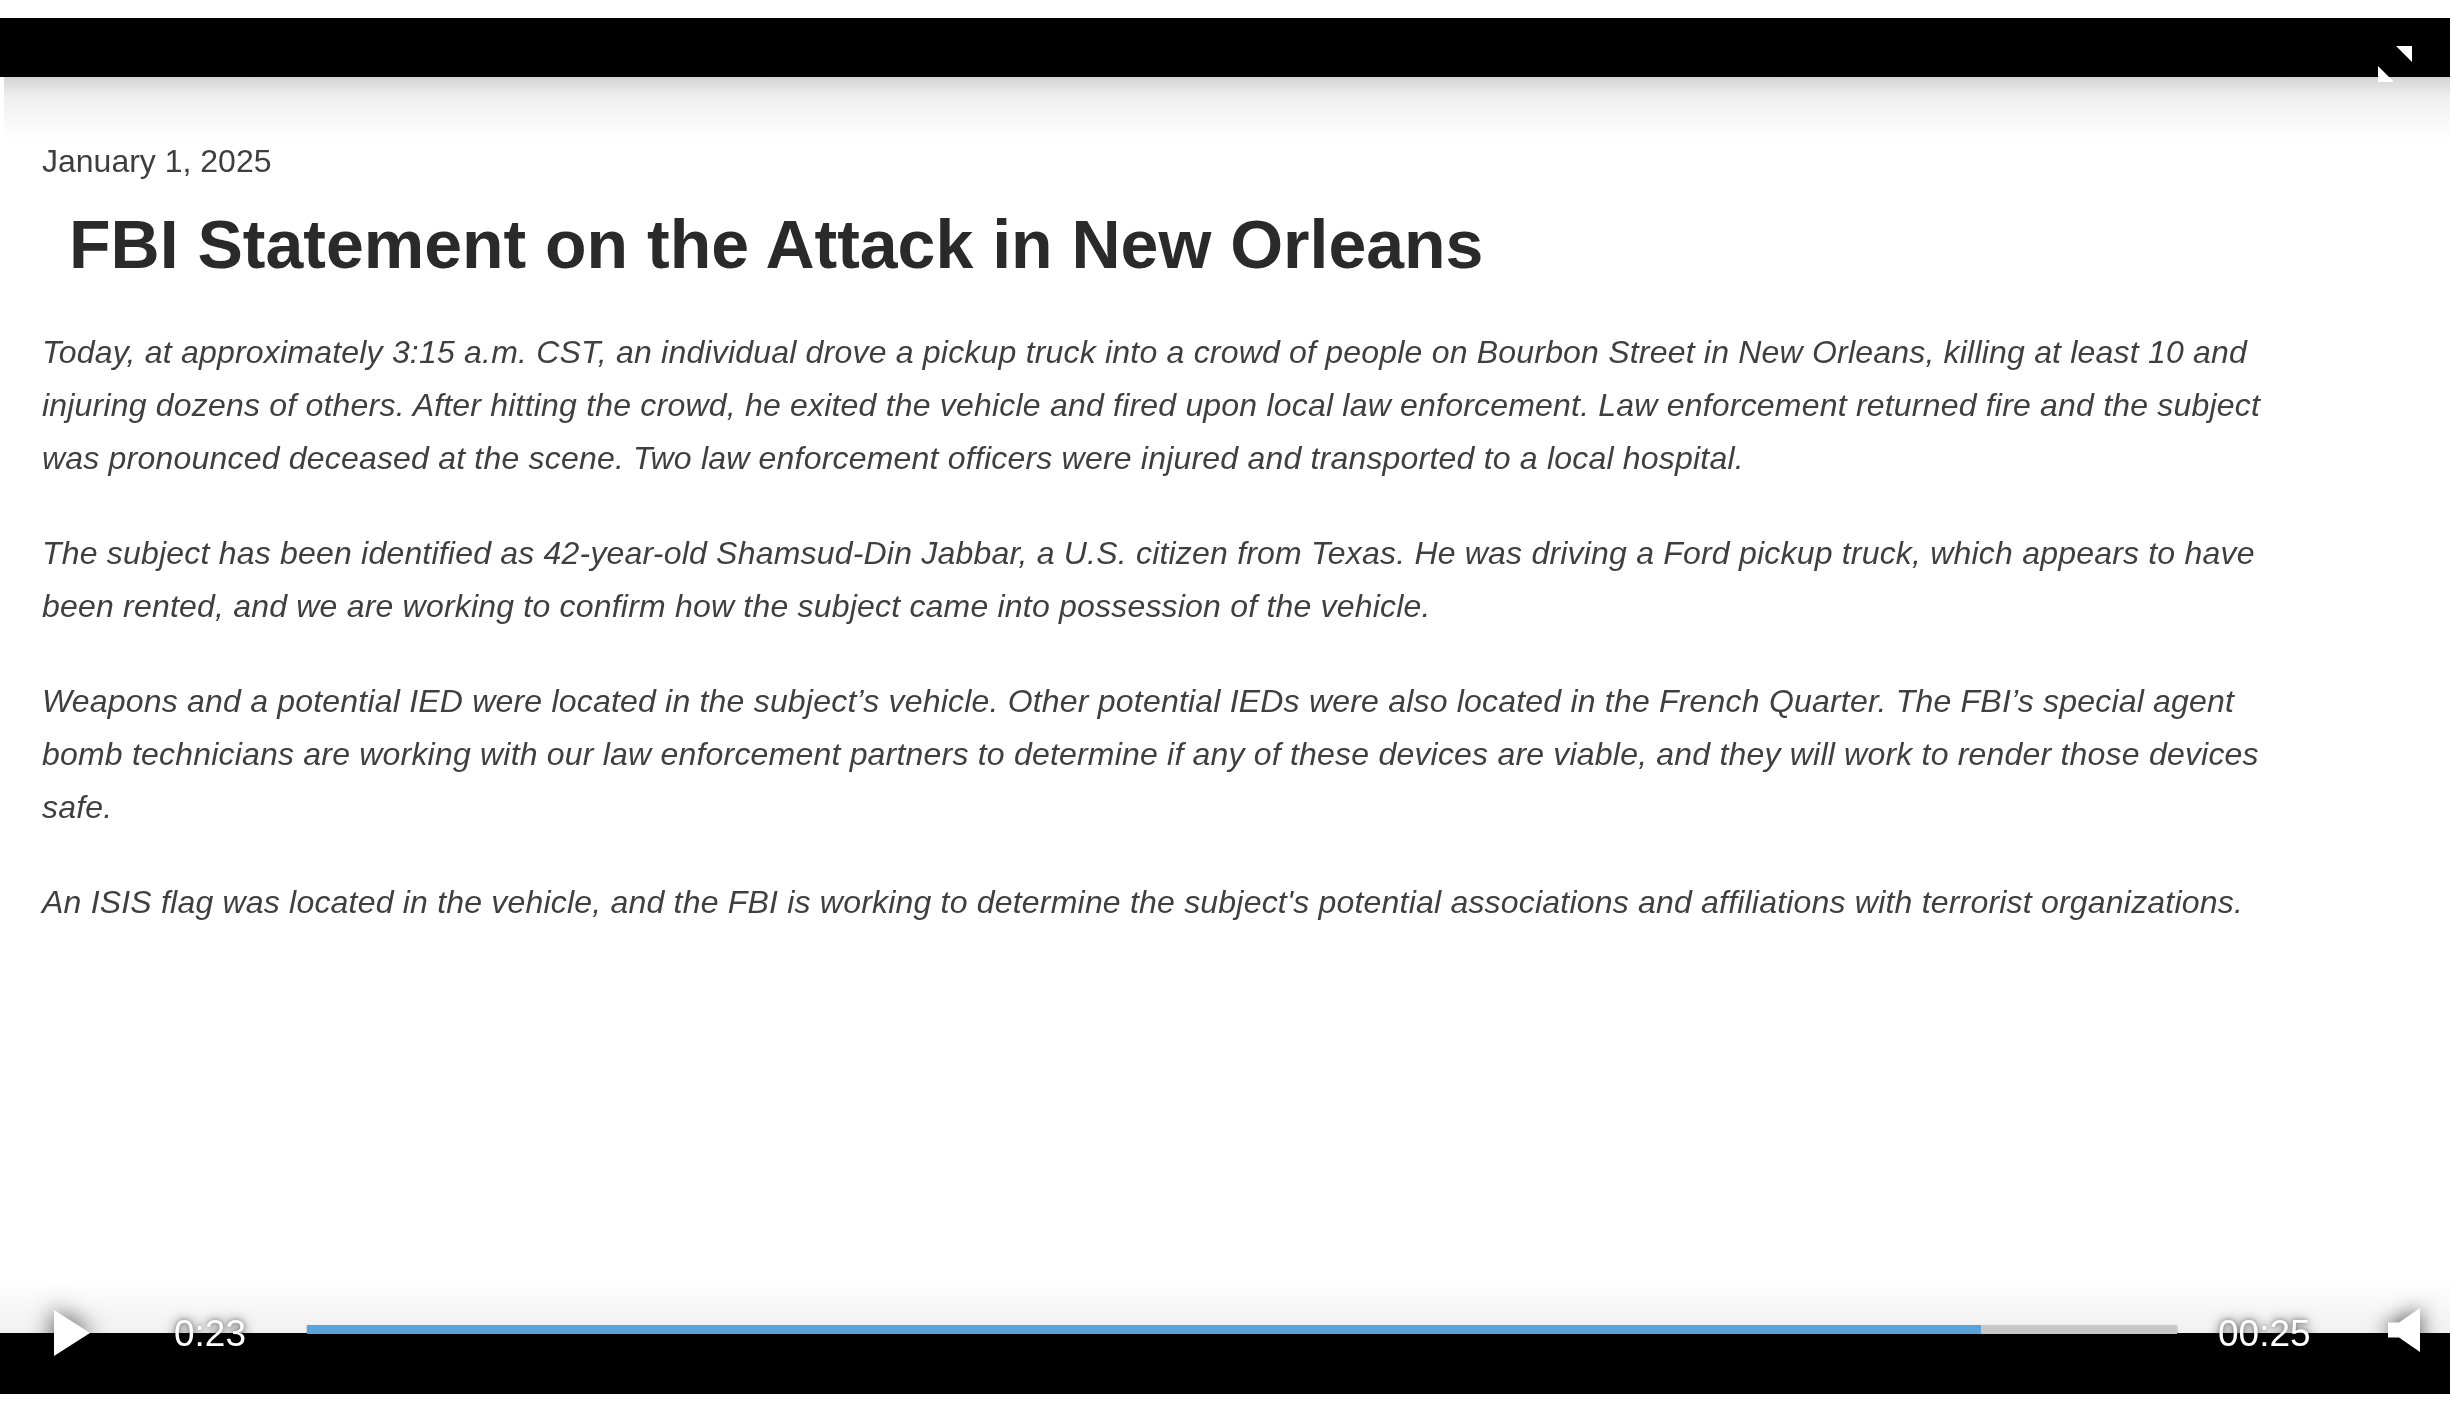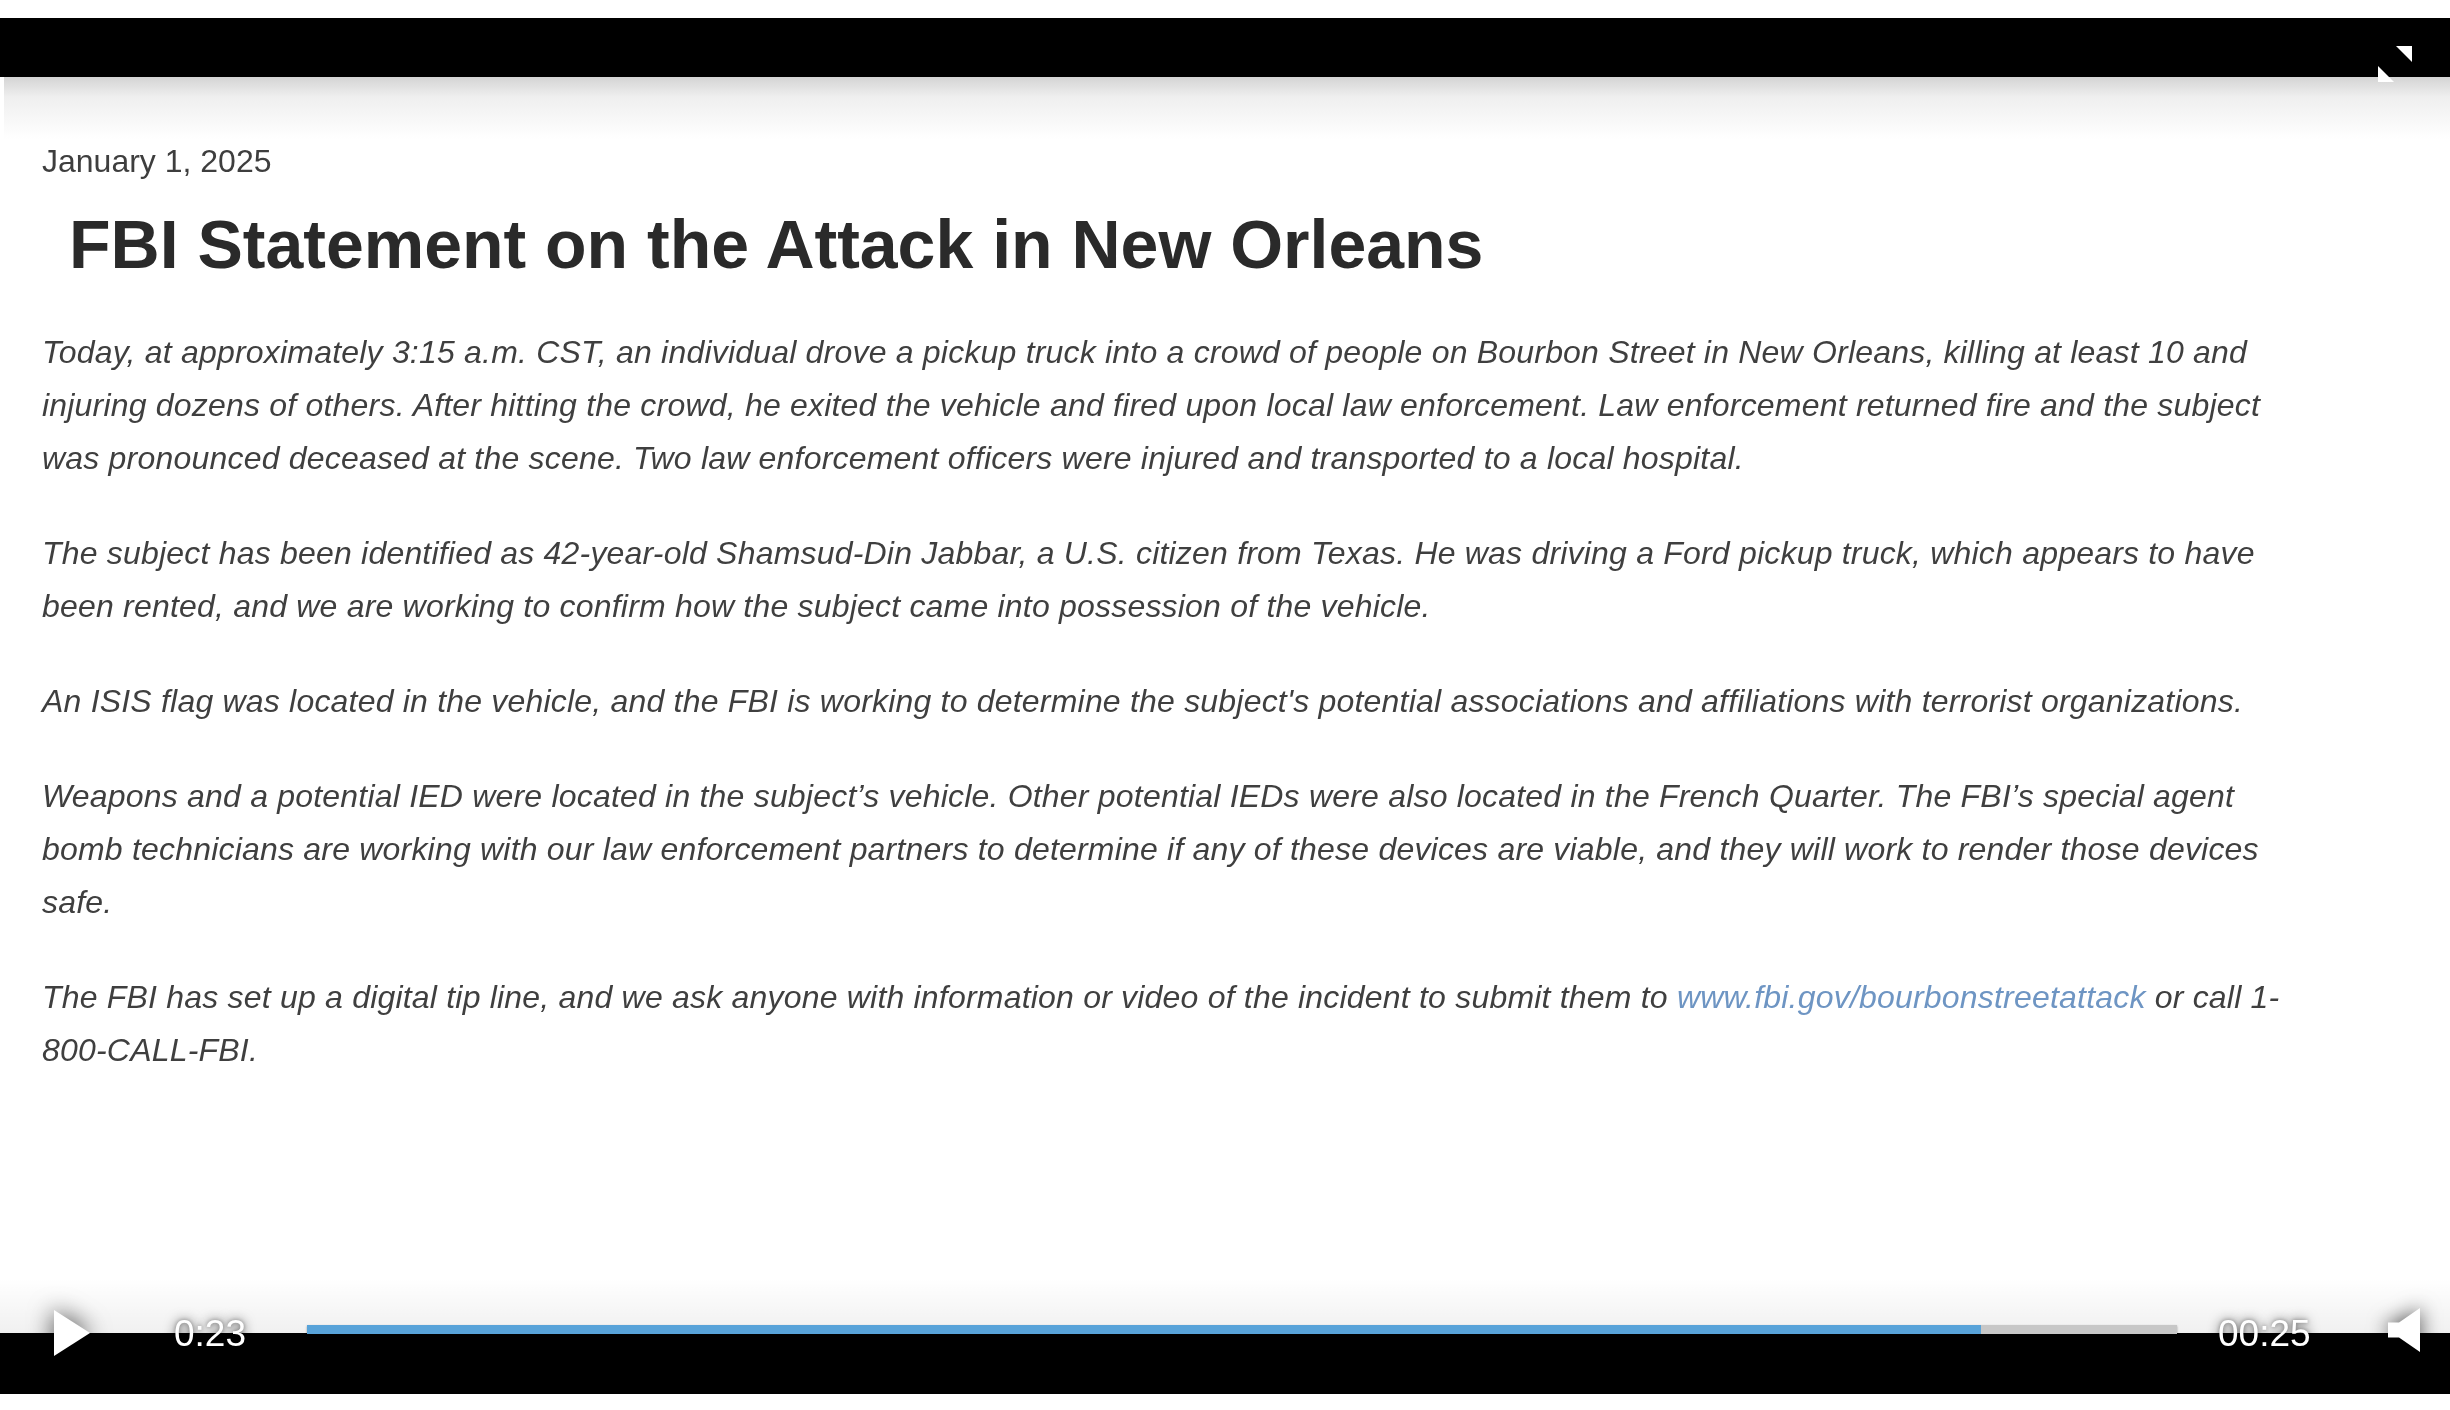--- a/index.html
+++ b/index.html
@@ -52,23 +52,22 @@
         <polygon points="0,10 0,18 8,18" fill="#ffffff"></polygon>
       </svg>
     </span>
   </div>
 
   <div class="content">
     <p class="date">January 1, 2025</p>
     <h1 class="title" style="color: rgb(42, 42, 42); margin-left: 27px;">FBI Statement on the Attack in New Orleans</h1>
     <p class="para" style="color: rgb(63, 63, 63);">Today, at approximately 3:15 a.m. CST, an individual drove a pickup truck into a crowd of people on Bourbon Street in New Orleans, killing at least 10 and injuring dozens of others. After hitting the crowd, he exited the vehicle and fired upon local law enforcement. Law enforcement returned fire and the subject was pronounced deceased at the scene. Two law enforcement officers were injured and transported to a local hospital.</p>
     <p class="para" style="color: rgb(63, 63, 63);">The subject has been identified as 42-year-old Shamsud-Din Jabbar, a U.S. citizen from Texas. He was driving a Ford pickup truck, which appears to have been rented, and we are working to confirm how the subject came into possession of the vehicle.</p>
+    <p class="para" style="color: rgb(63, 63, 63);">Weapons and a potential IED were located in the subject’s vehicle. Other potential IEDs were also located in the French Quarter. The FBI’s special agent bomb technicians are working with our law enforcement partners to determine if any of these devices are viable, and they will work to render those devices safe.</p>
     <p class="para" style="color: rgb(63, 63, 63);">An ISIS flag was located in the vehicle, and the FBI is working to determine the subject's potential associations and affiliations with terrorist organizations.</p>
-    <p class="para" style="color: rgb(63, 63, 63);">Weapons and a potential IED were located in the subject’s vehicle. Other potential IEDs were also located in the French Quarter. The FBI’s special agent bomb technicians are working with our law enforcement partners to determine if any of these devices are viable, and they will work to render those devices safe.</p>
-    <p class="para" style="color: rgb(63, 63, 63);"><span>The FBI has set up a digital tip line, and we ask anyone with information or video of the incident to submit them to </span><a class="tip-link" href="#" style="color: rgb(110, 149, 195);">www.fbi.gov/bourbonstreetattack</a><span> or call 1-800-CALL-FBI.</span></p>
   </div>
 
   <div class="bottom-fade"></div>
 
   <div class="play-btn">
     <span>
       <svg width="36" height="46" viewBox="0 0 18 23">
         <polygon points="0,0 18,11.5 0,23" fill="#ffffff"></polygon>
       </svg>
     </span>

